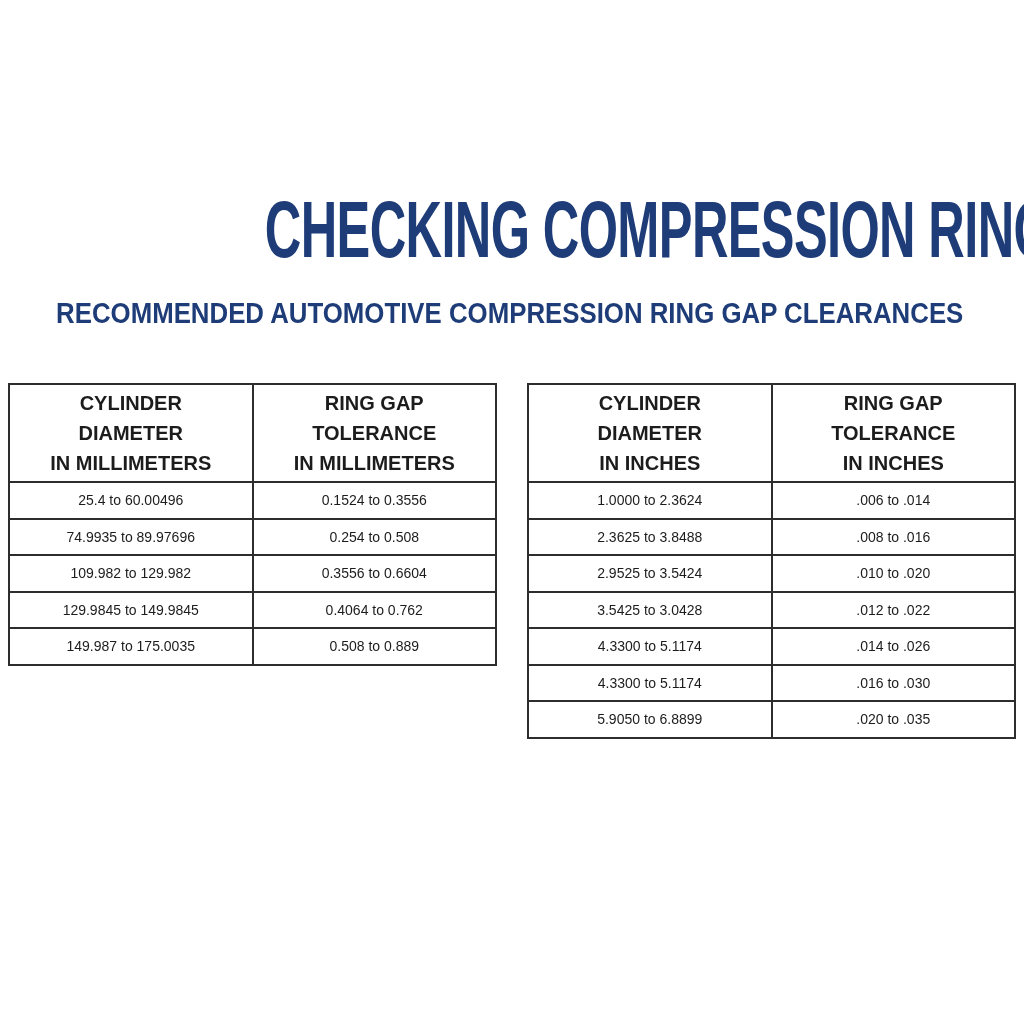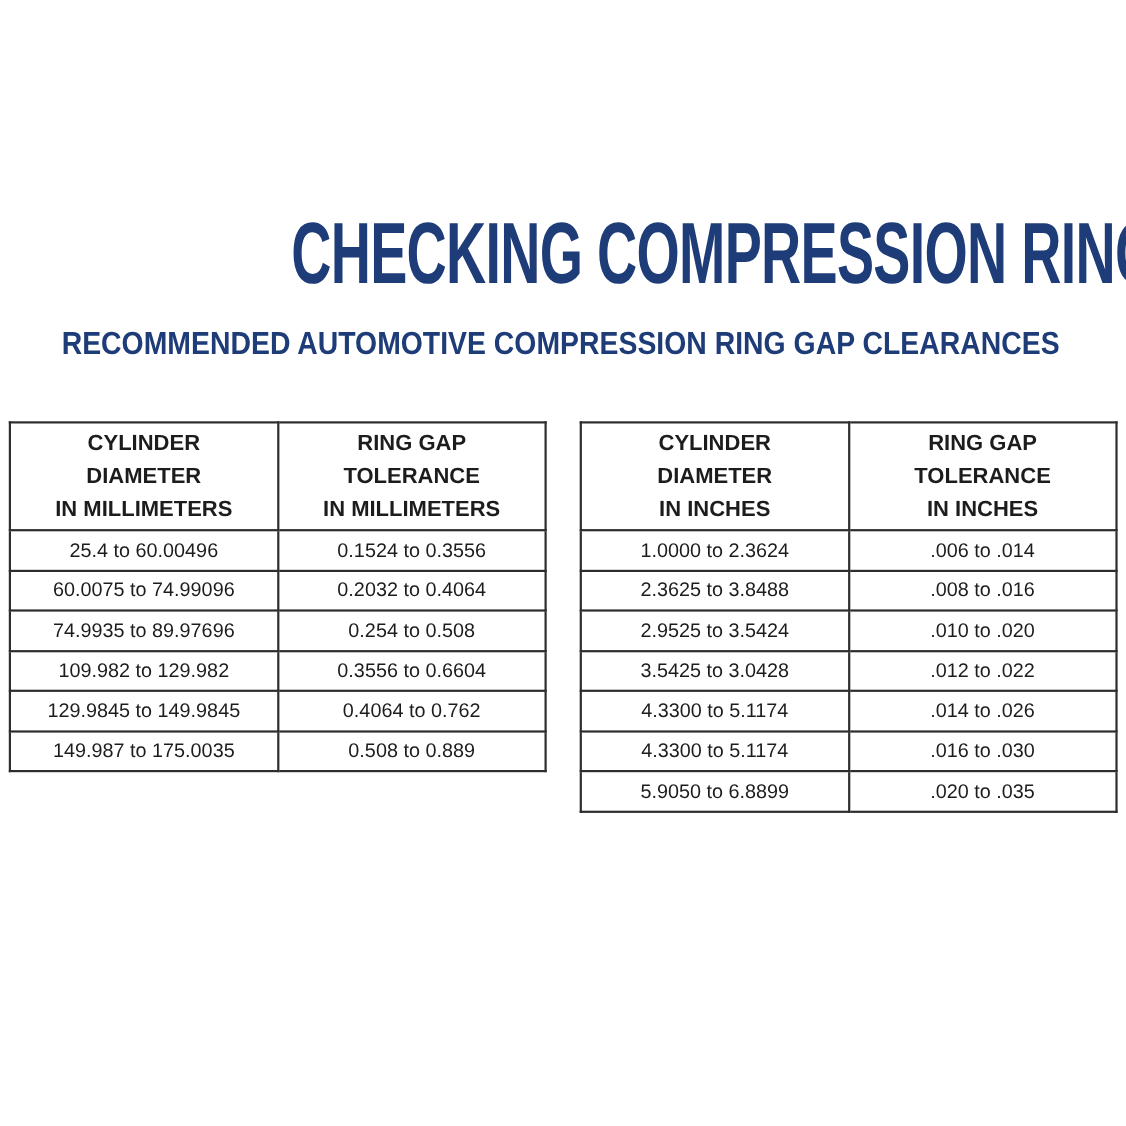--- a/index.html
+++ b/index.html
@@ -79,21 +79,21 @@
   th {
     height: 98px;
     font-size: 20px;
     font-weight: 700;
     line-height: 30px;
     border-radius: 25px;
   }
   th .hline { display: block; }
   td {
     height: 36.5px;
-    font-size: 18px;
+    font-size: 14px;
     font-weight: 400;
   }
 </style>
 </head>
 <body>
 
 <div class="page">
 
   <h1 class="title"><span class="title-inner">CHECKING COMPRESSION RING GAPS</span></h1>
 
@@ -114,24 +114,20 @@
               <span class="hline">RING GAP</span>
               <span class="hline">TOLERANCE</span>
               <span class="hline">IN MILLIMETERS</span>
             </th>
           </tr>
         </thead>
         <tbody>
           <tr>
             <td>25.4 to 60.00496</td>
             <td>0.1524 to 0.3556</td>
-          </tr>
-          <tr>
-            <td>60.0075 to 74.99096</td>
-            <td>0.2032 to 0.4064</td>
           </tr>
           <tr>
             <td>74.9935 to 89.97696</td>
             <td>0.254 to 0.508</td>
           </tr>
           <tr>
             <td>109.982 to 129.982</td>
             <td>0.3556 to 0.6604</td>
           </tr>
           <tr>

